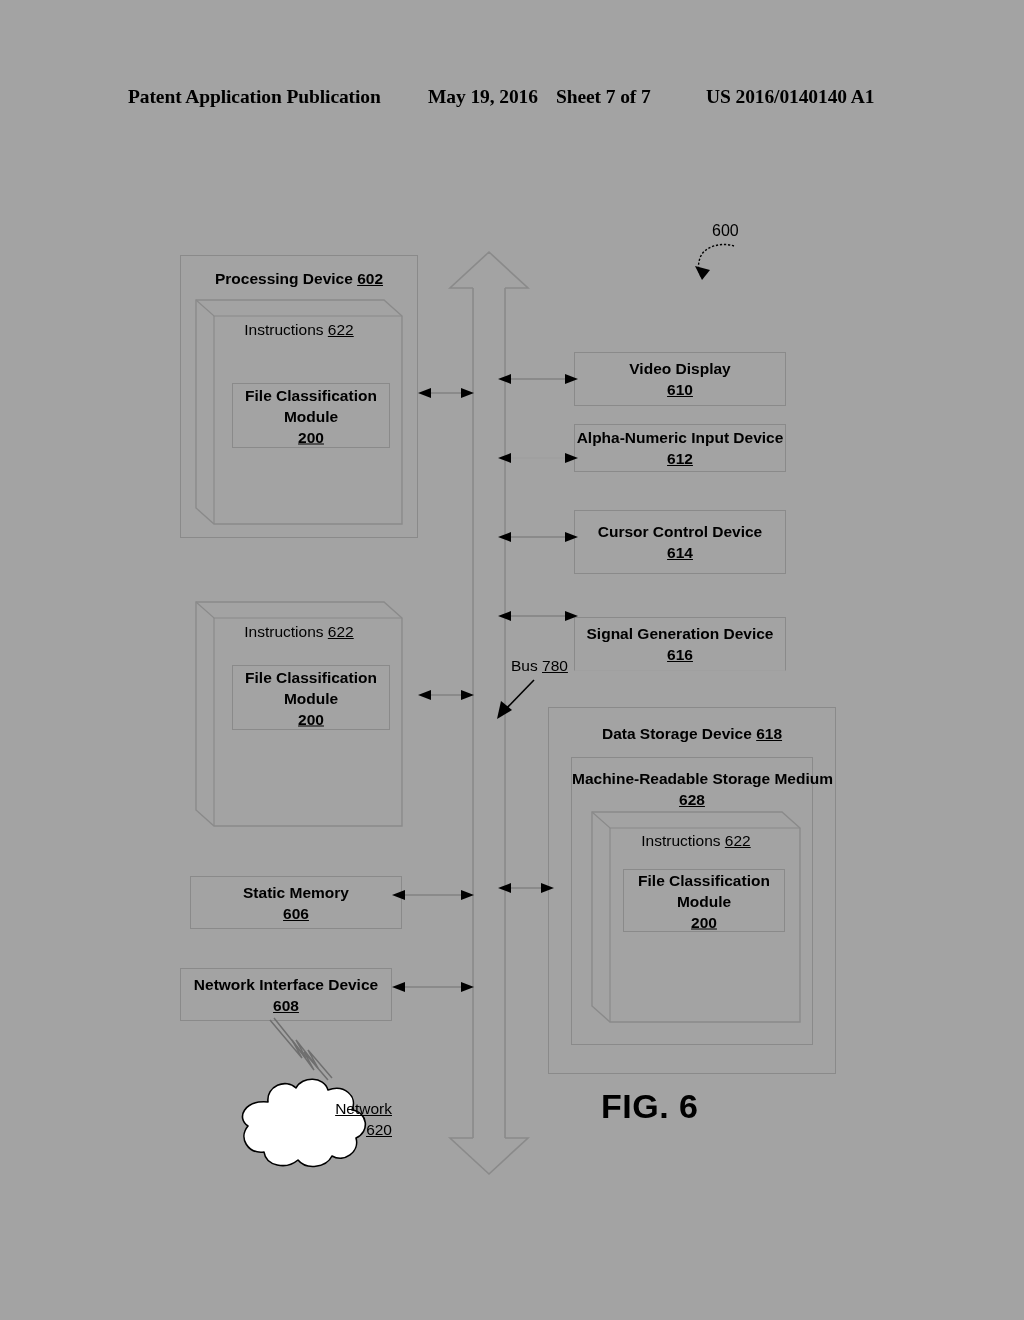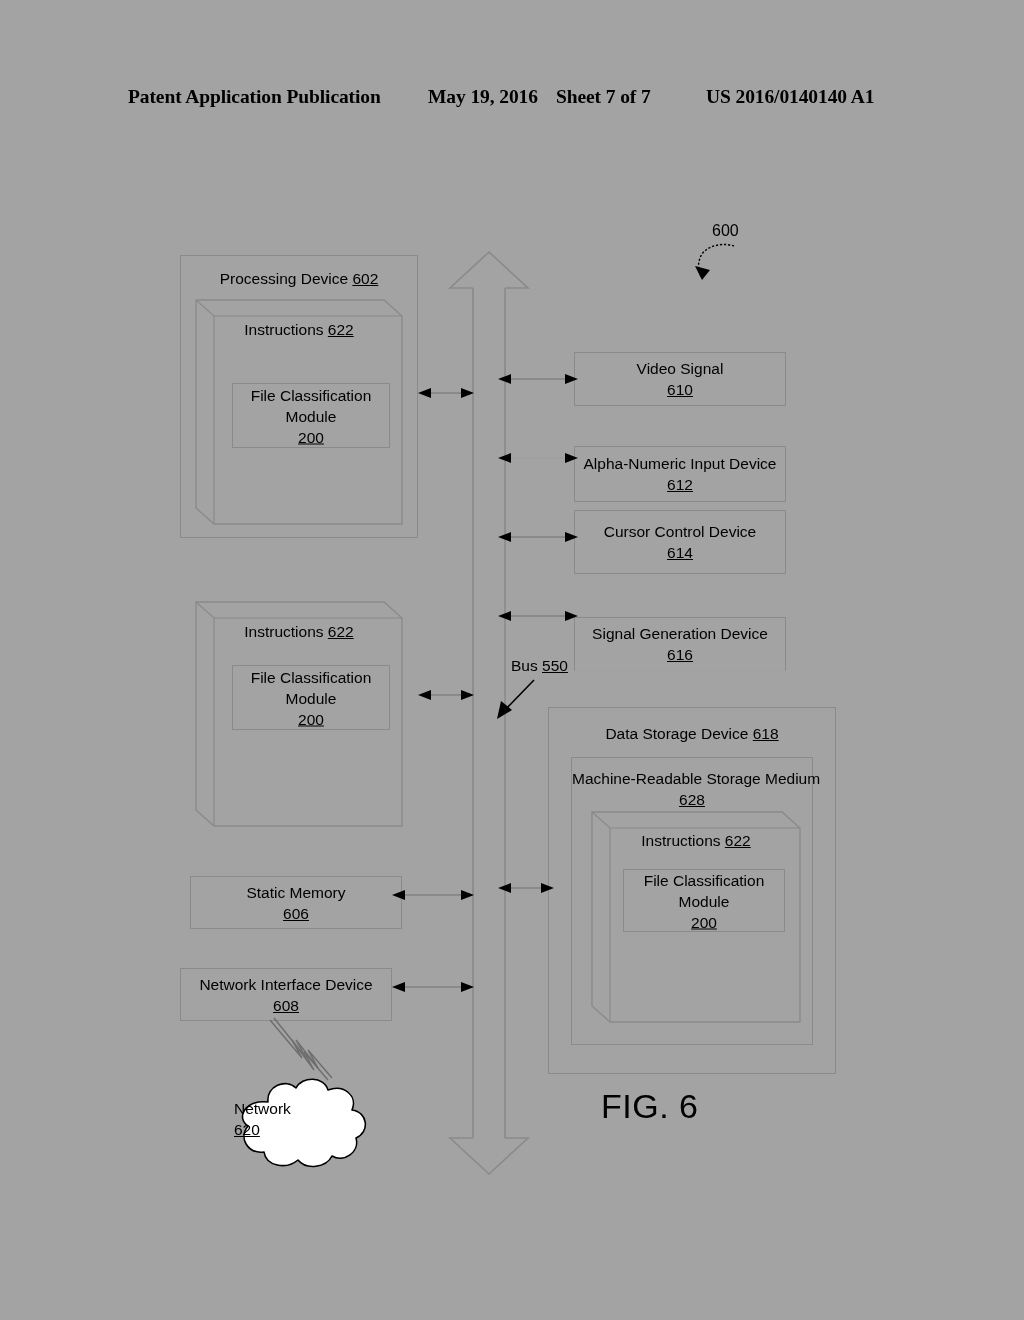--- a/index.html
+++ b/index.html
@@ -37,20 +37,21 @@
   #header .h-date  { position: absolute; left: 428px;  top: 0; }
   #header .h-sheet { position: absolute; left: 556px;  top: 0; }
   #header .h-num   { position: absolute; left: 706px;  top: 0; }
 
   
   .box {
     position: absolute;
     box-sizing: border-box;
     border: 1.5px solid #8a8a8a;
     background: transparent;
+    font-weight: bold;
   }
   .box-title {
     position: absolute;
     left: 0;
     width: 100%;
     text-align: center;
     font-size: 15.5px;
     line-height: 19px;
     white-space: nowrap;
   }
@@ -103,35 +104,36 @@
     left: 712px;
     top: 222px;
     font-size: 16px;
   }
 
   
   #cloud { position: absolute; left: 228px; top: 1068px; width: 148px; height: 112px; }
   #cloud svg { display: block; overflow: visible; }
   #cloud-label {
     position: absolute;
-    left: 6px; top: 30px;
+    left: 16px; top: 30px;
     width: 148px;
-    text-align: left;
+    text-align: right;
     font-size: 15.5px;
     line-height: 21px;
+    text-decoration: underline;
   }
   #cloud-label .u { text-decoration: underline; }
 
   
   #figcaption {
     position: absolute;
     left: 601px;
     top: 1087px;
     font-size: 34px;
-    font-weight: normal;
+    font-weight: bold;
     letter-spacing: 0.5px;
     white-space: nowrap;
   }
 </style>
 </head>
 <body>
 
 <div id="page">
 
   <div id="header">
@@ -157,21 +159,21 @@
       <path d="M65,30 L65,880" fill="none" stroke="#8a8a8a" stroke-width="1.6"></path>
 
       <path d="M33,30 L10,30 L49,-6 L88,30 L65,30" fill="none" stroke="#8a8a8a" stroke-width="1.6" stroke-linejoin="miter"></path>
 
       <path d="M33,880 L10,880 L49,916 L88,880 L65,880" fill="none" stroke="#8a8a8a" stroke-width="1.6" stroke-linejoin="miter"></path>
     </svg>
   </div>
 
   <div class="plain-label" style="left:511px; top:656px;">
     <span>Bus</span>
-    <span class="u">550</span>
+    <span class="u">780</span>
   </div>
   <div class="leader" style="left:488px; top:676px; width:56px; height:46px;">
     <svg width="56" height="46" viewBox="0 0 56 46">
       <path d="M46,4 L15,36" fill="none" stroke="#000" stroke-width="1.6"></path>
       <path d="M9,43 L13,25 L24,34 Z" fill="#000"></path>
     </svg>
   </div>
 
   <div class="box" style="left:180px; top:255px; width:238px; height:283px;">
     <div class="box-title" style="top:13px;">
@@ -252,26 +254,26 @@
                C8,50 16,32 40,34 Z" fill="#ffffff" stroke="#000000" stroke-width="1.6" stroke-linejoin="round"></path>
     </svg>
     <div id="cloud-label">
       <span>Network</span><br>
       <span class="u">620</span>
     </div>
   </div>
 
   <div class="box" style="left:574px; top:352px; width:212px; height:54px;">
     <div class="dev-label">
-      <span>Video Signal</span><br>
+      <span>Video Display</span><br>
       <span class="u">610</span>
     </div>
   </div>
 
-  <div class="box" style="left:574px; top:446px; width:212px; height:56px;">
+  <div class="box" style="left:574px; top:424px; width:212px; height:48px;">
     <div class="dev-label">
       <span>Alpha-Numeric Input Device</span><br>
       <span class="u">612</span>
     </div>
   </div>
 
   <div class="box" style="left:574px; top:510px; width:212px; height:64px;">
     <div class="dev-label">
       <span>Cursor Control Device</span><br>
       <span class="u">614</span>

